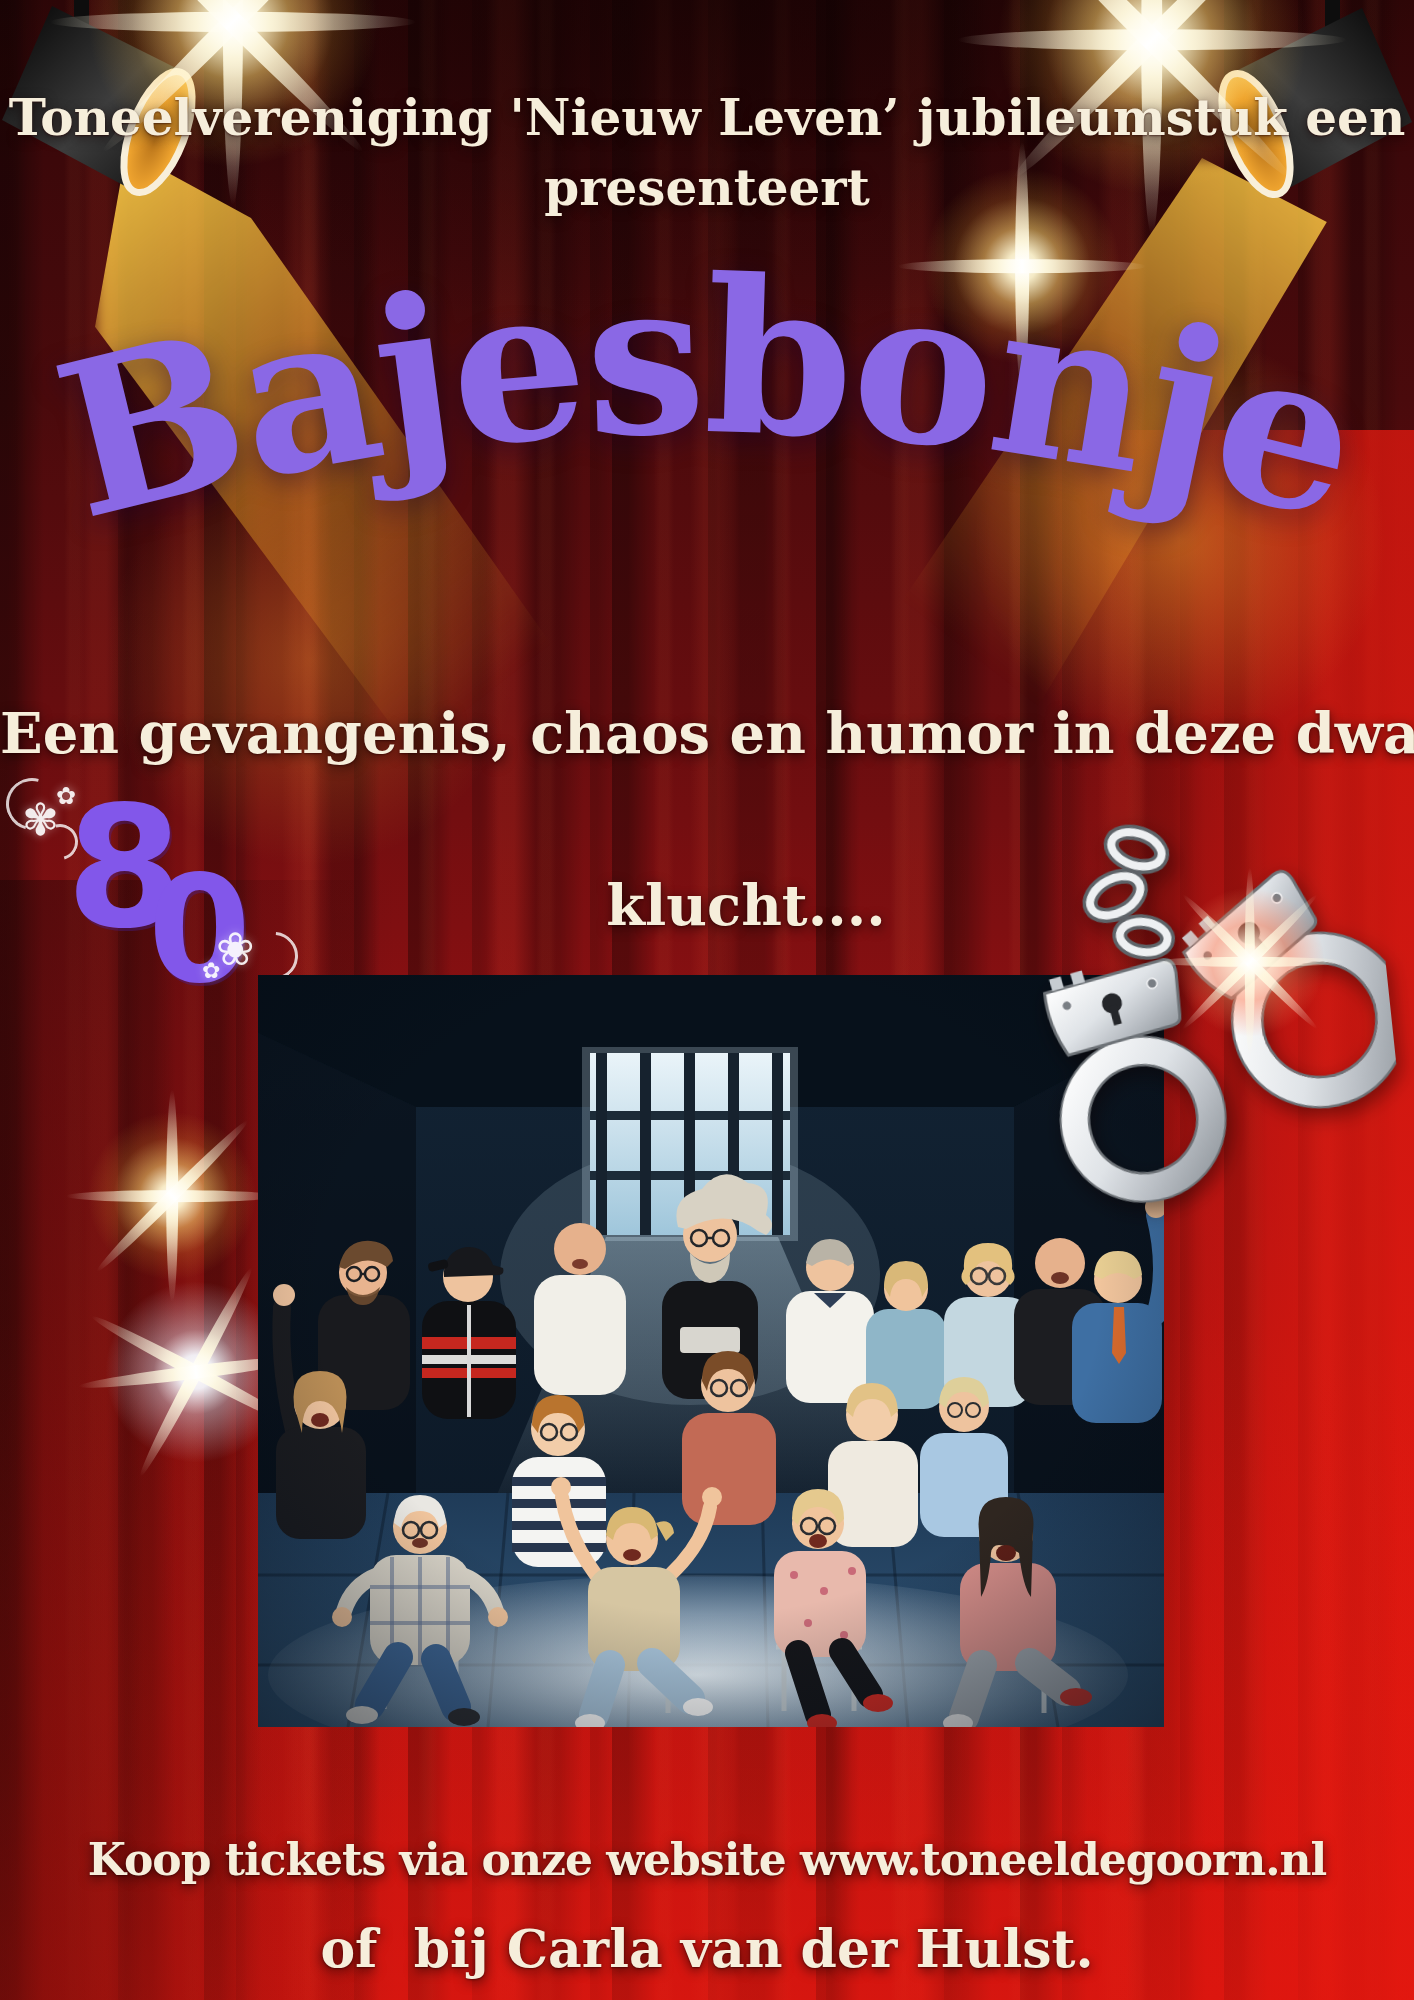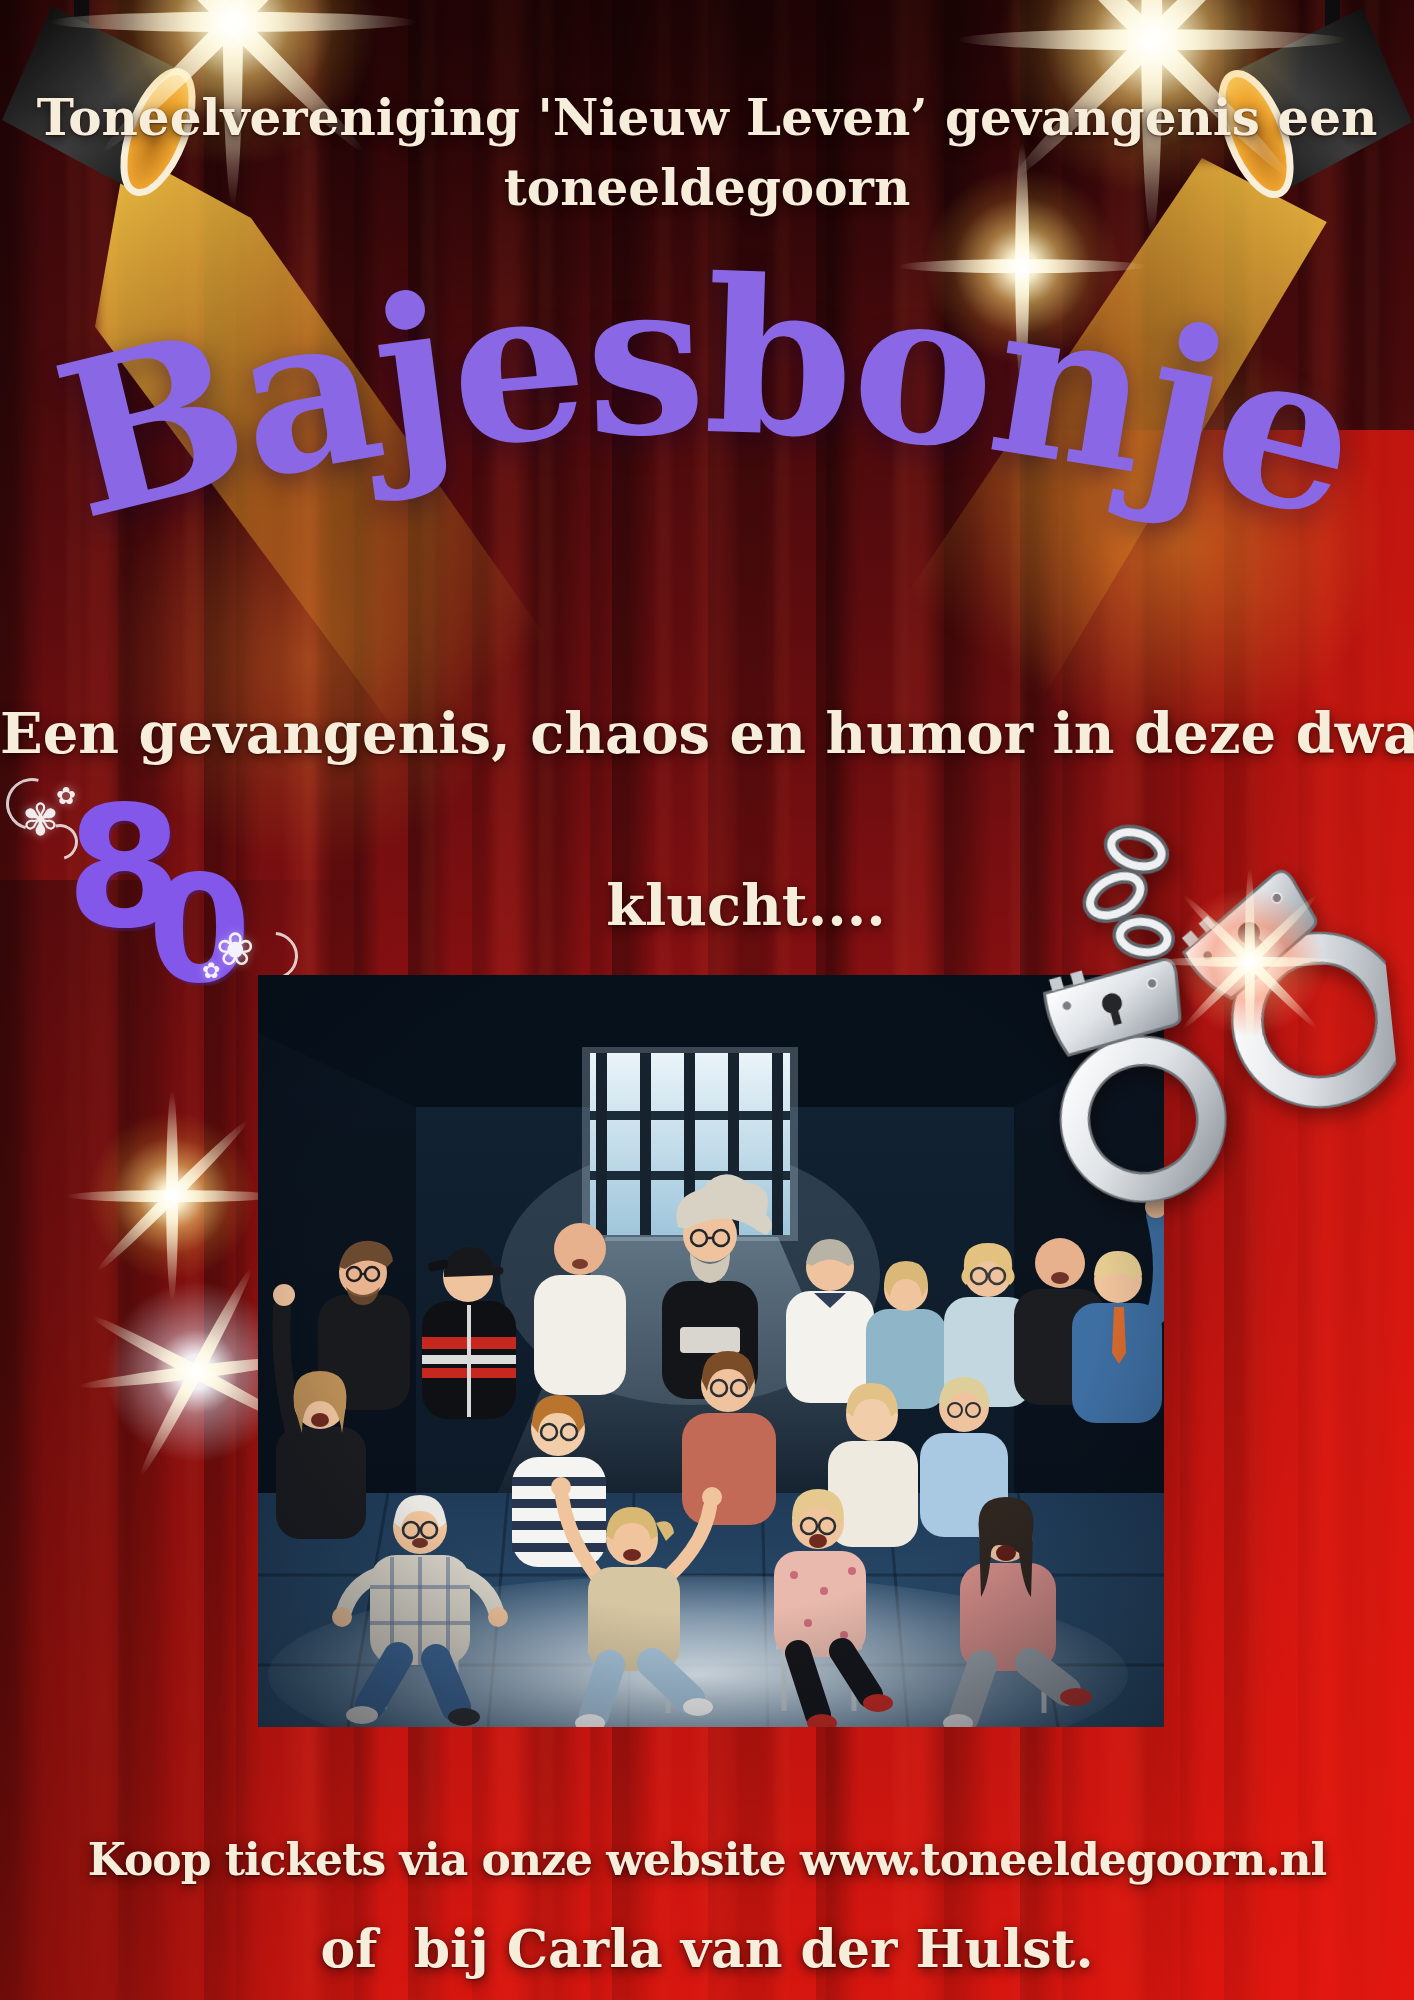--- a/index.html
+++ b/index.html
@@ -136,22 +136,22 @@
       <i class="ray" style="--r:90deg"></i>
       <i class="ray" style="--r:45deg"></i>
     </div>
   <div class="sparkle cool" style="left:196px;top:1372px;width:200px;height:200px;transform:translate(-50%,-50%) rotate(28deg);">
     <i class="core"></i>
       <i class="ray" style="--r:0deg"></i>
       <i class="ray" style="--r:90deg"></i>
       <i class="ray" style="--r:55deg"></i>
     </div>
 
-  <div class="abs cream h1">Toneelvereniging 'Nieuw Leven’ gevangenis een</div>
-  <div class="abs cream h2">toneeldegoorn</div>
+  <div class="abs cream h1">Toneelvereniging 'Nieuw Leven’ jubileumstuk een</div>
+  <div class="abs cream h2">presenteert</div>
 
   <svg class="title-svg" viewBox="0 0 1414 360">
     <path id="arc" d="M 48 292 Q 707 96 1366 292" fill="none"></path>
     <text font-size="212" fill="#8a68e5" letter-spacing="-4">
       <textPath href="#arc" startOffset="50%" text-anchor="middle">Bajesbonje</textPath>
     </text>
   </svg>
 
   <div class="abs cream tag1">Een gevangenis, chaos en humor in deze dwaze</div>
   <div class="abs cream tag2">klucht....</div>

